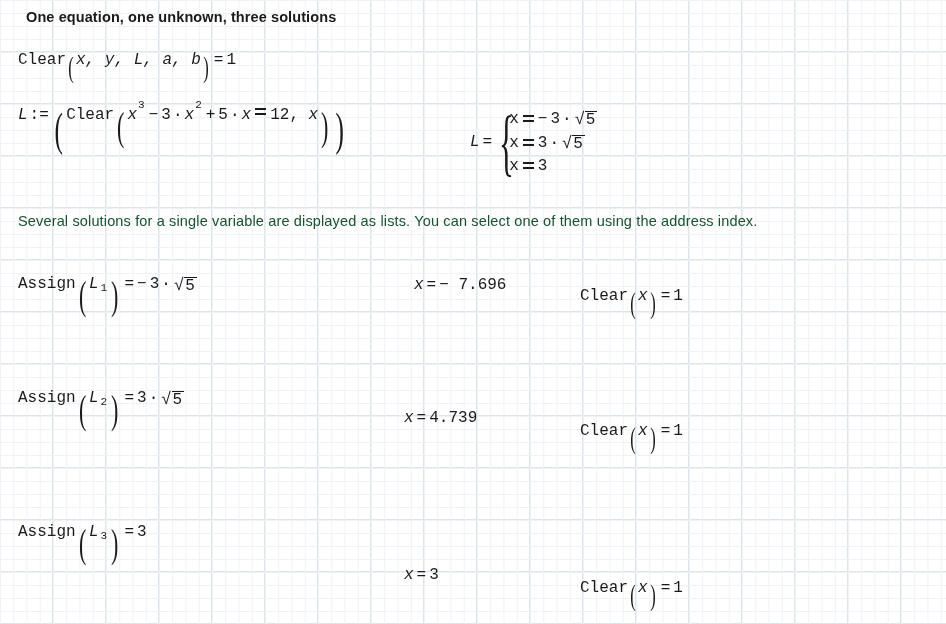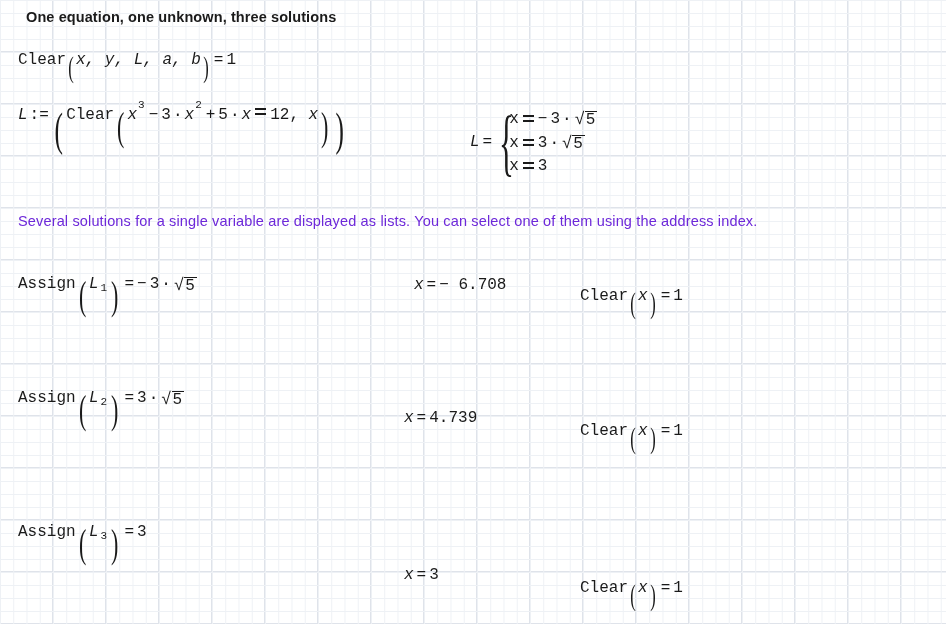--- a/index.html
+++ b/index.html
@@ -49,21 +49,21 @@
     font-family: "Liberation Sans", sans-serif;
     font-weight: bold;
     font-size: 14.5px;
     color: #1a1a1a;
     letter-spacing: 0.1px;
     white-space: nowrap;
   }
   .prose {
     font-family: "Liberation Sans", sans-serif;
     font-size: 14.5px;
-    color: #6d28d9;
+    color: #14532d;
     white-space: nowrap;
     letter-spacing: 0.15px;
   }
   .math {
     font-family: "Liberation Mono", monospace;
     font-size: 16px;
     color: #1a1a1a;
     white-space: nowrap;
     line-height: 1;
     display: flex;
@@ -261,21 +261,21 @@
     <span class="opn">·</span>
     <span class="sqrt">
       <span class="rad">√</span>
       <span class="rand">5</span>
     </span>
   </div>
 
   <div class="reg math" style="left:414px; top:277px;">
     <span class="ital">x</span>
     <span class="op">=</span>
-    <span>− 6.708</span>
+    <span>− 7.696</span>
   </div>
 
   <div class="reg math" style="left:580px; top:288px;">
     <span>Clear</span>
     <span class="paren p1">(</span>
     <span class="ital">x</span>
     <span class="paren p1">)</span>
     <span class="op">=</span>
     <span>1</span>
   </div>

